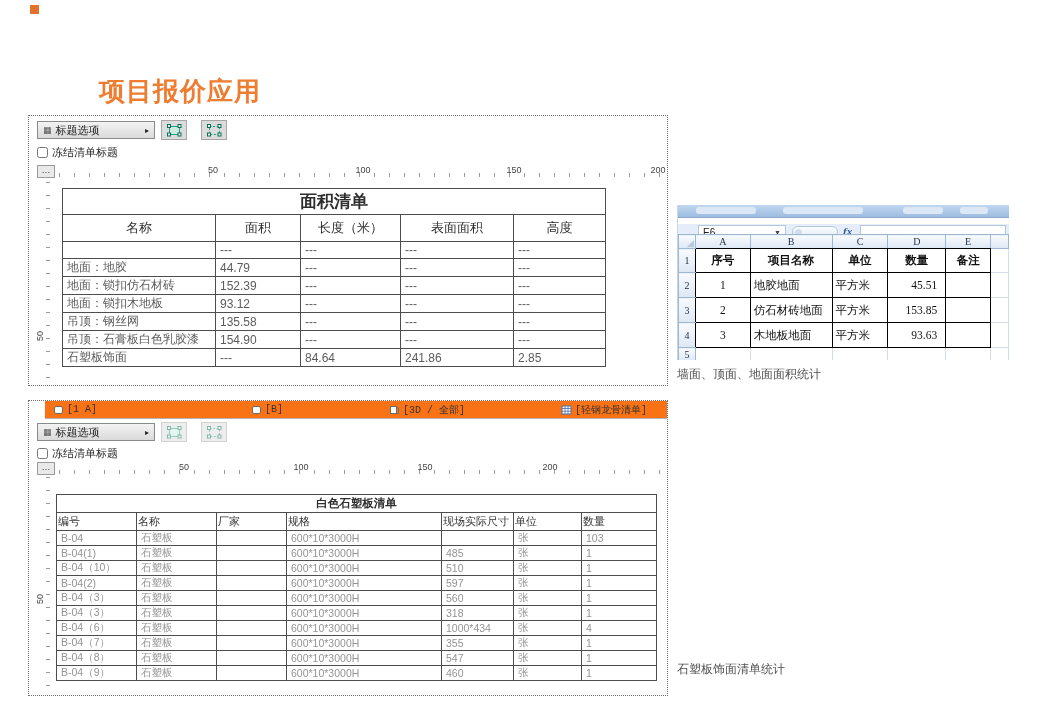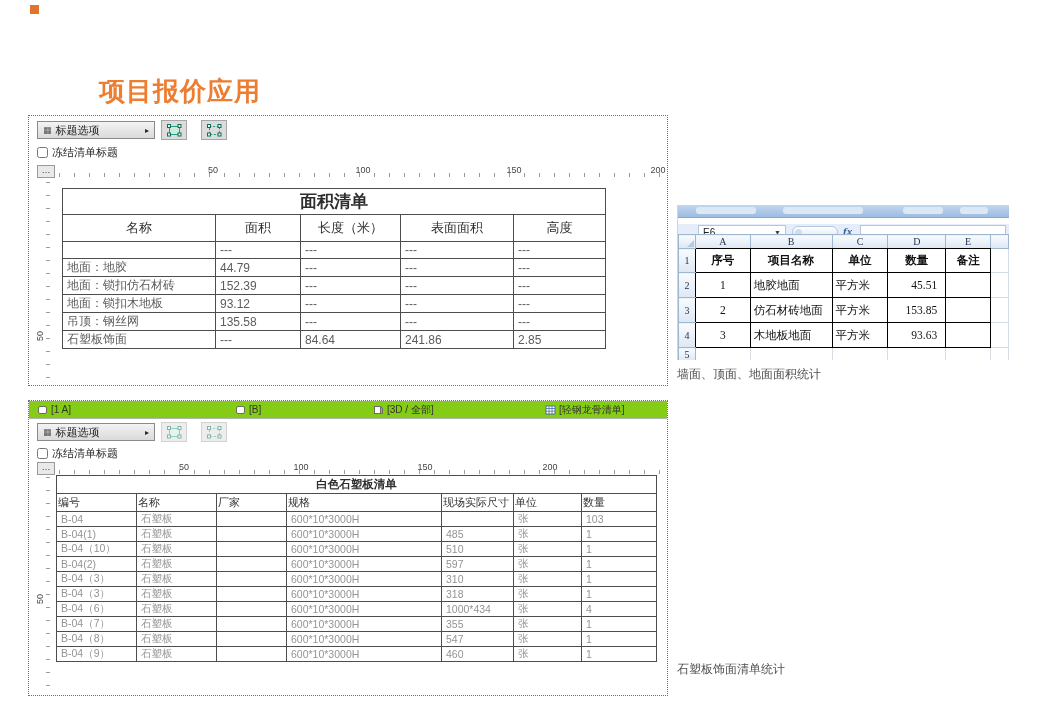--- a/index.html
+++ b/index.html
@@ -40,21 +40,21 @@
   .sched{position:absolute;border-collapse:collapse;table-layout:fixed;background:#fff;}
   .sched td,.sched th{border:1px solid #4d4d4d;overflow:hidden;white-space:nowrap;box-sizing:border-box;}
   #t1 .ttl td{height:19px;text-align:center;font-size:17px;font-weight:600;color:#2e2e2e;}
   #t1 tr.hdr th{height:27px;font-size:13px;font-weight:500;color:#2e2e2e;text-align:center;}
   #t1 tbody.data td{height:17px;font-size:12px;color:#5c5c5c;padding:0 4px;text-align:left;}
   #t2 .ttl td{height:15px;text-align:center;font-size:11.5px;font-weight:600;color:#2e2e2e;}
   #t2 tr.hdr th{height:14px;font-size:11px;font-weight:500;color:#333;text-align:left;}
   #t2 tbody.data td{height:14px;font-size:10.5px;color:#949494;padding:0 4px;text-align:left;}
 
   
-  .tabbar{position:absolute;left:0;top:0;right:0;height:17px;background:#84cc16;border-bottom:1px solid #b3b3b3;}
+  .tabbar{position:absolute;left:16px;top:0;right:0;height:17px;background:#f97316;border-bottom:1px solid #b3b3b3;font-family:Liberation Mono, monospace;}
   .tab{position:absolute;top:1px;display:flex;align-items:center;gap:3px;font-size:10px;color:#333;height:15px;}
 
   
   #excel{position:absolute;left:677px;top:205px;width:331px;height:155px;background:#fff;overflow:hidden;
          border-left:1px solid #c8d6e6;}
   .xstrip{position:absolute;left:0;top:0;right:0;height:12px;
           background:linear-gradient(#c2d7ef,#9cbce1);border-bottom:1px solid #8aa9cd;}
   .xstrip i{position:absolute;top:2px;height:7px;background:#dce8f6;border-radius:3px;display:block;}
   .xnav{position:absolute;left:0;top:12px;right:0;height:17px;background:#e4edf9;border-bottom:4px solid #0f172a;margin-top:7px;}
   .namebox{position:absolute;left:20px;top:1px;width:88px;height:14px;box-sizing:border-box;background:#fff;
@@ -184,20 +184,27 @@
             <td>---</td>
           </tr>
           <tr>
             <td>吊顶：钢丝网</td>
             <td>135.58</td>
             <td>---</td>
             <td>---</td>
             <td>---</td>
           </tr>
           <tr>
+            <td>吊顶：石膏板白色乳胶漆</td>
+            <td>154.90</td>
+            <td>---</td>
+            <td>---</td>
+            <td>---</td>
+          </tr>
+          <tr>
             <td>石塑板饰面</td>
             <td>---</td>
             <td>84.64</td>
             <td>241.86</td>
             <td>2.85</td>
           </tr>
         </tbody>
     </table>
   </div>
 
@@ -353,21 +360,21 @@
       <i class="ticks"></i>
       <span class="mark" style="left:125px;">50</span>
       <span class="mark" style="left:242px;">100</span>
       <span class="mark" style="left:366px;">150</span>
       <span class="mark" style="left:491px;">200</span>
     </div>
     <div class="vruler" style="left:8px;top:76px;height:210px;">
       <i class="ticks"></i>
       <span class="mark" style="top:117px;">50</span>
     </div>
-    <table class="sched" id="t2" style="left:27px;top:74px;width:600px;">
+    <table class="sched" id="t2" style="left:27px;top:93px;width:600px;">
       <colgroup>
           <col style="width:80px">
           <col style="width:80px">
           <col style="width:70px">
           <col style="width:155px">
           <col style="width:72px">
           <col style="width:68px">
           <col style="width:75px">
         </colgroup>
       <tbody>
@@ -419,21 +426,21 @@
             <td>600*10*3000H</td>
             <td>597</td>
             <td>张</td>
             <td>1</td>
           </tr>
           <tr>
             <td>B-04（3）</td>
             <td>石塑板</td>
             <td></td>
             <td>600*10*3000H</td>
-            <td>310</td>
+            <td>560</td>
             <td>张</td>
             <td>1</td>
           </tr>
           <tr>
             <td>B-04（3）</td>
             <td>石塑板</td>
             <td></td>
             <td>600*10*3000H</td>
             <td>318</td>
             <td>张</td>

